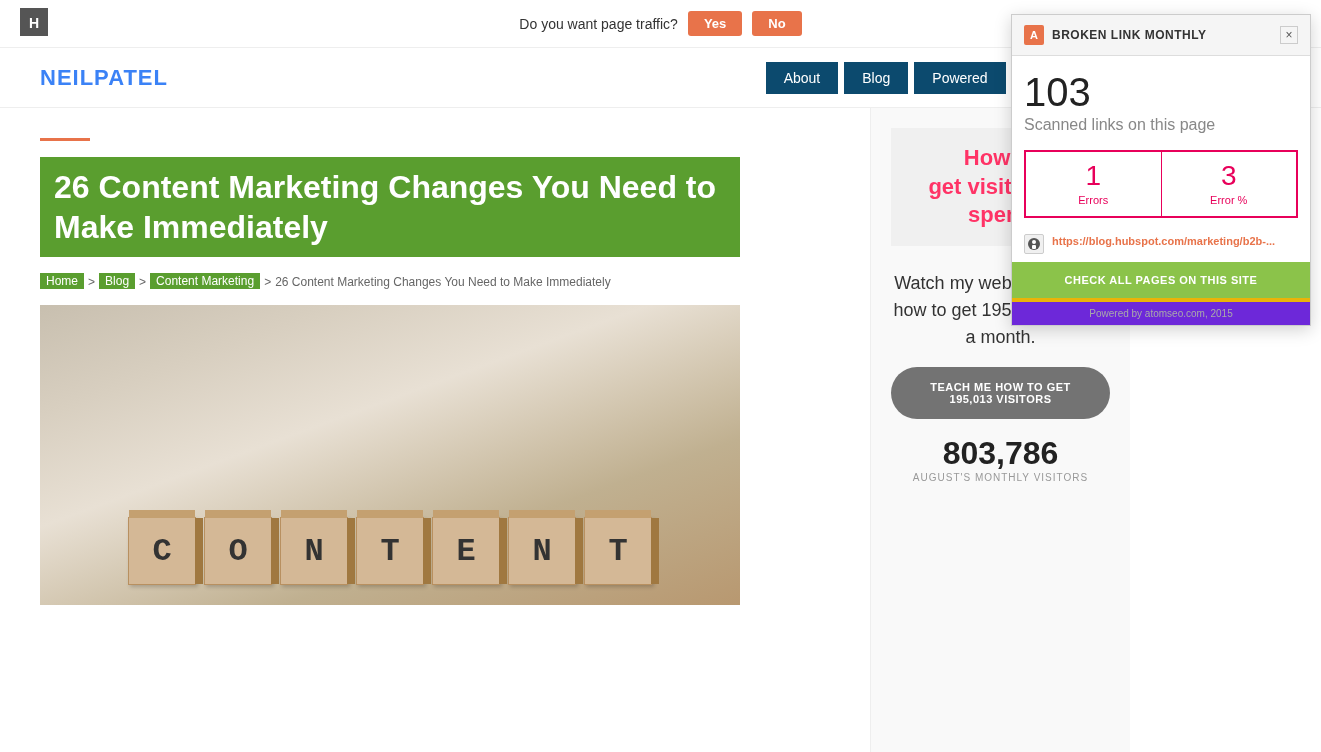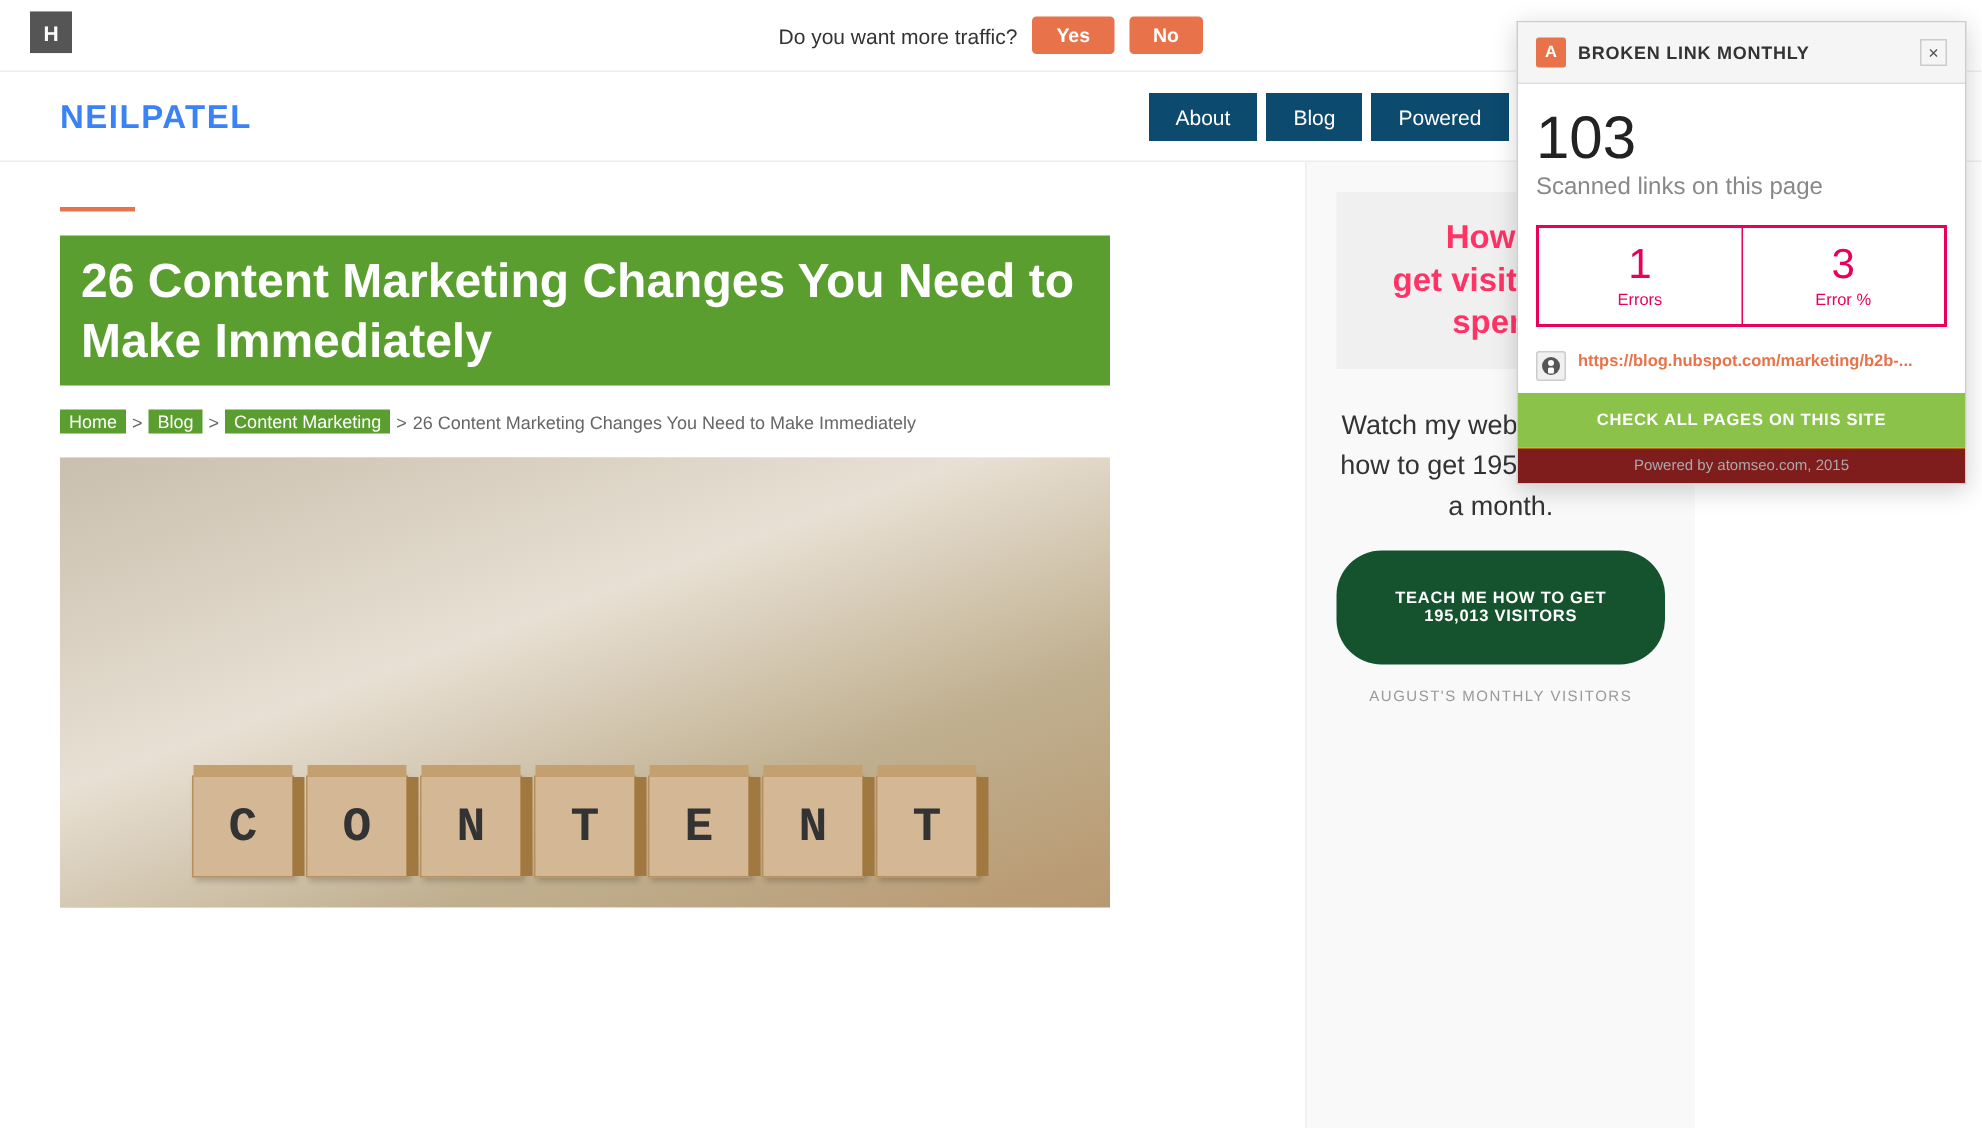--- a/index.html
+++ b/index.html
@@ -213,25 +213,25 @@
       transform: rotate(20deg);
     }
     .webinar-text {
       font-size: 18px;
       color: #333;
       text-align: center;
       line-height: 1.5;
       margin-top: 8px;
     }
     .cta-button {
-      background: #14532d;
+      background: #737373;
       color: #fff;
       border: none;
       border-radius: 30px;
-      padding: 26px 18px;
+      padding: 14px 18px;
       font-size: 11px;
       font-weight: bold;
       text-transform: uppercase;
       cursor: pointer;
       width: 100%;
       letter-spacing: 0.5px;
     }
     .visitors-count {
       text-align: center;
     }
@@ -374,36 +374,36 @@
       font-weight: bold;
       text-transform: uppercase;
       cursor: pointer;
       letter-spacing: 0.5px;
     }
     .blc-footer {
       text-align: center;
       padding: 6px;
       font-size: 10px;
       color: #aaa;
-      background: #7f1d1d;
-      border-top: 1px solid #eab308;
+      background: #6d28d9;
+      border-top: 4px solid #eab308;
     }
   </style>
 </head>
 <body>
 
 <div class="top-bar">
   <div class="top-bar-logo">
     <svg viewBox="0 0 28 28" fill="none">
       <rect width="28" height="28" fill="#555"></rect>
       <text x="14" y="20" text-anchor="middle" fill="white" font-size="14" font-weight="bold">H</text>
     </svg>
   </div>
   <div class="top-bar-question">
-    <span>Do you want more traffic?</span>
+    <span>Do you want page traffic?</span>
     <button class="btn-yes">Yes</button>
     <button class="btn-no">No</button>
   </div>
 </div>
 
 <nav class="nav">
   <div class="nav-logo">NEILPATEL</div>
   <ul class="nav-links">
     <li>
         <a href="#">About</a>
@@ -456,20 +456,21 @@
   </div>
 
   <div class="right-sidebar">
     <div class="how-to-box">
       <div class="how-to-title">How to<br>get visitors to<br>spend</div>
       <div class="how-to-arrow">➘</div>
     </div>
     <div class="webinar-text">Watch my webinar to learn how to get 195,013 visitors a month.</div>
     <button class="cta-button">TEACH ME HOW TO GET 195,013 VISITORS</button>
     <div class="visitors-count">
+      <div class="big-num">803,786</div>
       <div class="sub-label">AUGUST'S MONTHLY VISITORS</div>
     </div>
   </div>
 </div>
 
 <div class="blc-panel">
   <div class="blc-header">
     <div class="blc-icon">A</div>
     <div class="blc-title">BROKEN LINK MONTHLY</div>
     <button class="blc-close">×</button>

